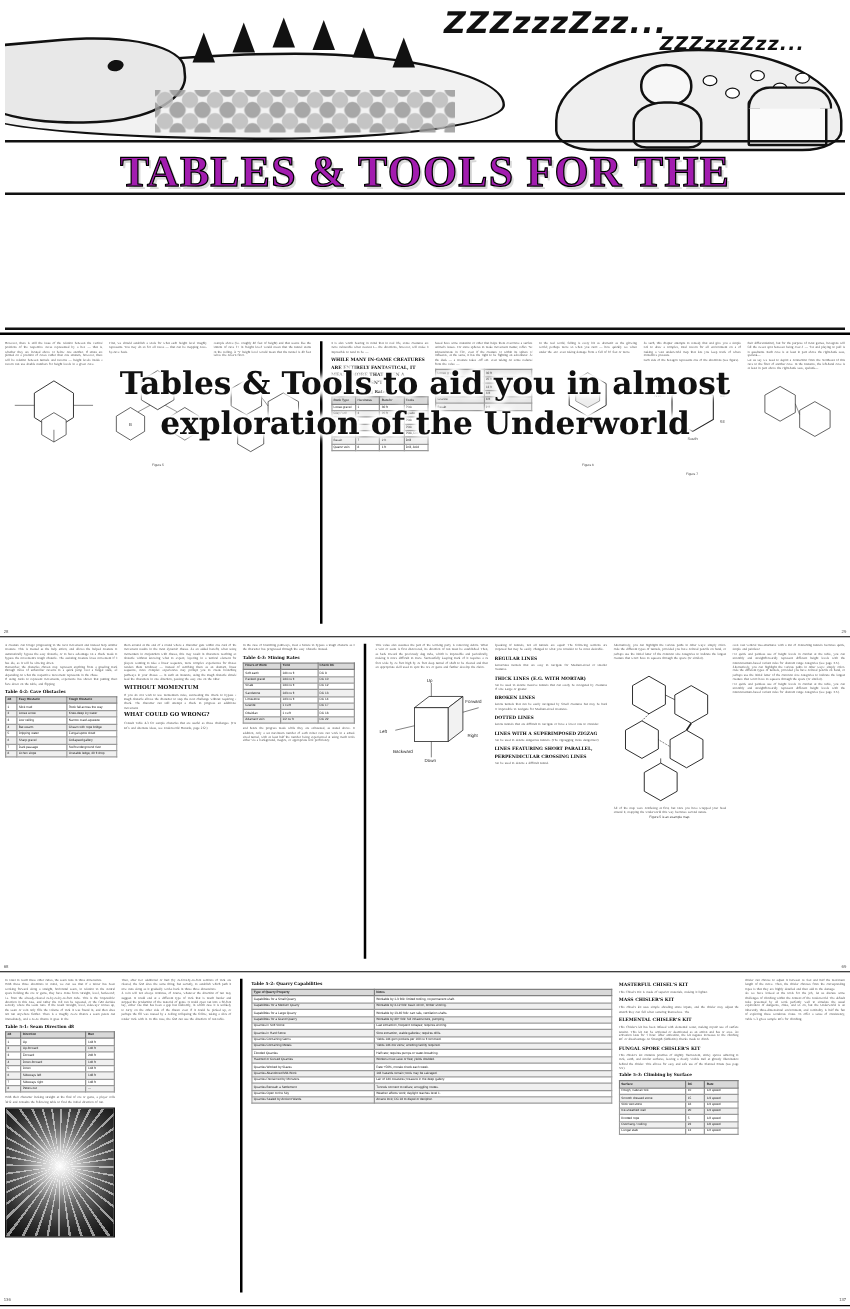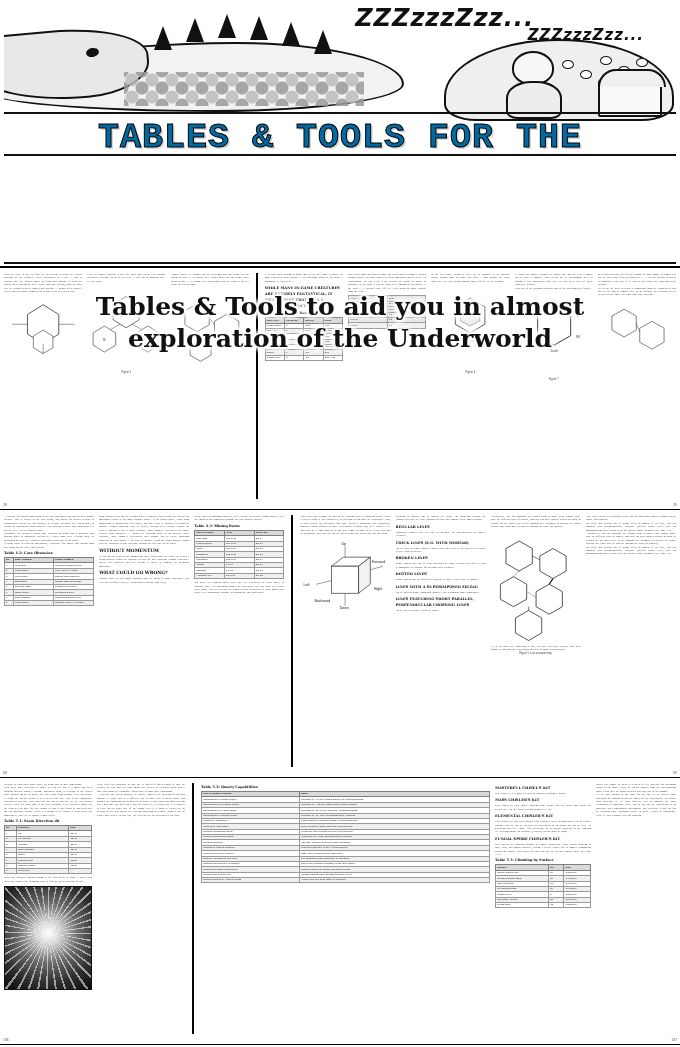--- a/index.html
+++ b/index.html
@@ -135,25 +135,25 @@
     color: #111;
     letter-spacing: 1px;
   }
 
   
   .title-line1 {
     position: absolute;
     left: 0; top: 118px;
     width: 680px;
     text-align: center;
-    font-family: Liberation Mono, monospace;
+    font-family: Liberation Serif, serif;
     font-weight: bold;
     font-size: 35px;
     letter-spacing: 1px;
-    color: #0369a1;
+    color: #a21caf;
     -webkit-text-stroke: 1px #000;
     text-shadow: 2px 2px 0 #d8d8d8;
     white-space: nowrap;
   }
   .title-line2 {
     position: absolute;
     left: 0; top: 158px;
     width: 680px;
     text-align: center;
     font-family: "DejaVu Serif", serif;

